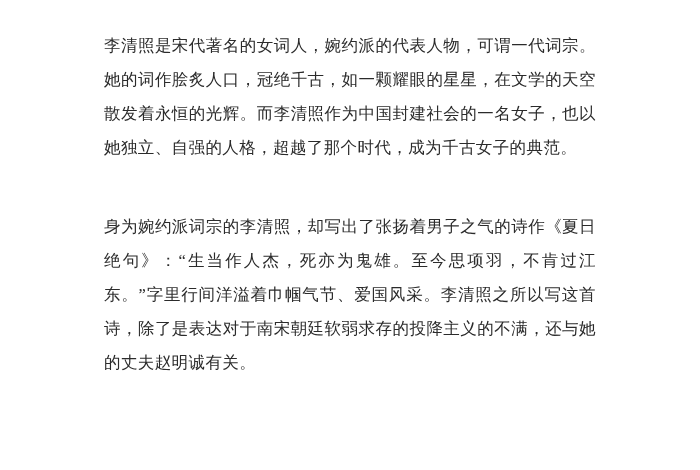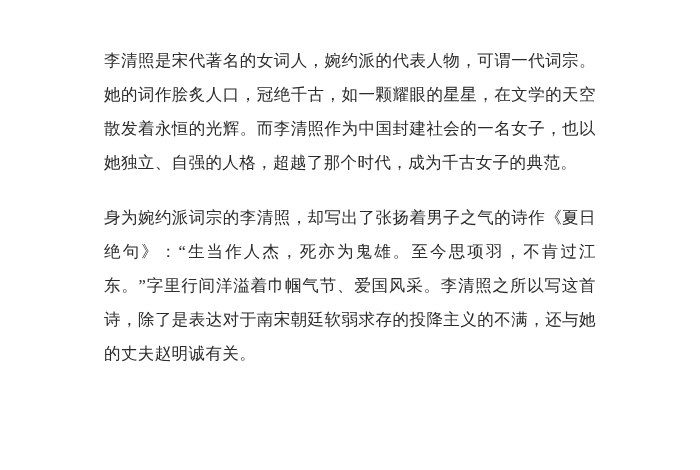--- a/index.html
+++ b/index.html
@@ -10,39 +10,39 @@
     width: 700px;
     height: 470px;
     background: #ffffff;
     font-family: "Liberation Serif", "DejaVu Serif", serif;
     overflow: hidden;
   }
   .page {
     width: 700px;
     height: 470px;
     box-sizing: border-box;
-    padding: 44px 104px 0 104px;
+    padding: 29px 104px 0 104px;
     background: #ffffff;
     position: relative;
   }
   .doc-body {
     display: block;
   }
   .para {
     margin: 0;
     font-size: 16.5px;
     line-height: 2.07;
     color: #2b2b2b;
     text-align: justify;
     text-justify: inter-ideograph;
     letter-spacing: 0.4px;
     font-family: "Liberation Serif", "DejaVu Serif", serif;
   }
   .para + .para {
-    margin-top: 20px;
+    margin-top: 44px;
   }
 </style>
 </head>
 <body>
 
 <div class="page">
   <div class="doc-body">
     <p class="para">李清照是宋代著名的女词人，婉约派的代表人物，可谓一代词宗。她的词作脍炙人口，冠绝千古，如一颗耀眼的星星，在文学的天空散发着永恒的光辉。而李清照作为中国封建社会的一名女子，也以她独立、自强的人格，超越了那个时代，成为千古女子的典范。</p>
     <p class="para">身为婉约派词宗的李清照，却写出了张扬着男子之气的诗作《夏日绝句》：“生当作人杰，死亦为鬼雄。至今思项羽，不肯过江东。”字里行间洋溢着巾帼气节、爱国风采。李清照之所以写这首诗，除了是表达对于南宋朝廷软弱求存的投降主义的不满，还与她的丈夫赵明诚有关。</p>
   </div>

